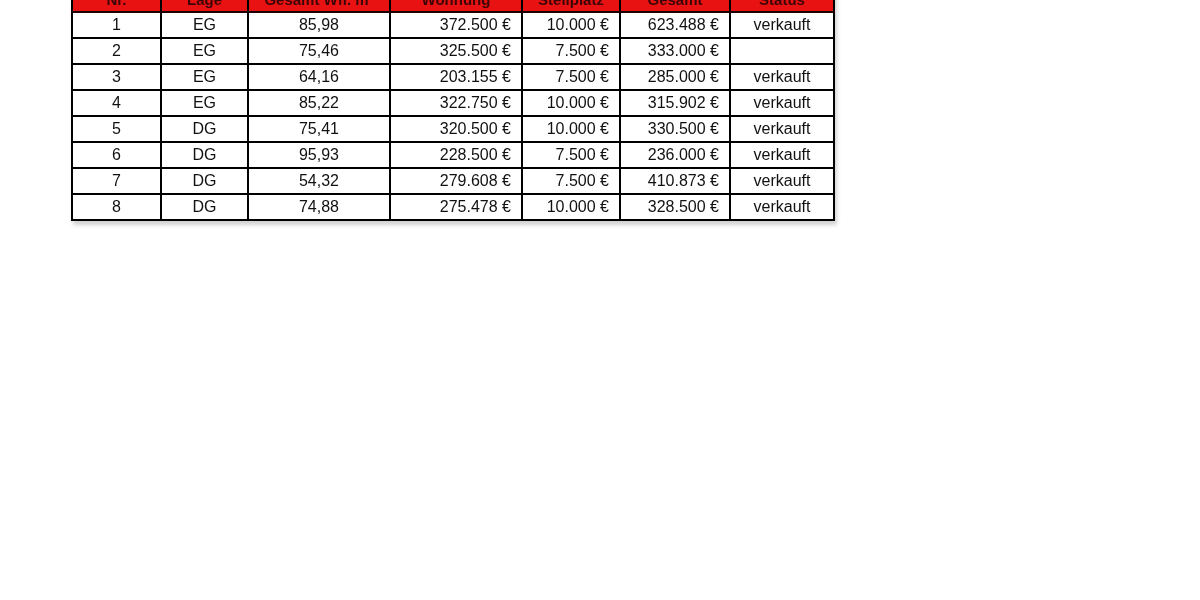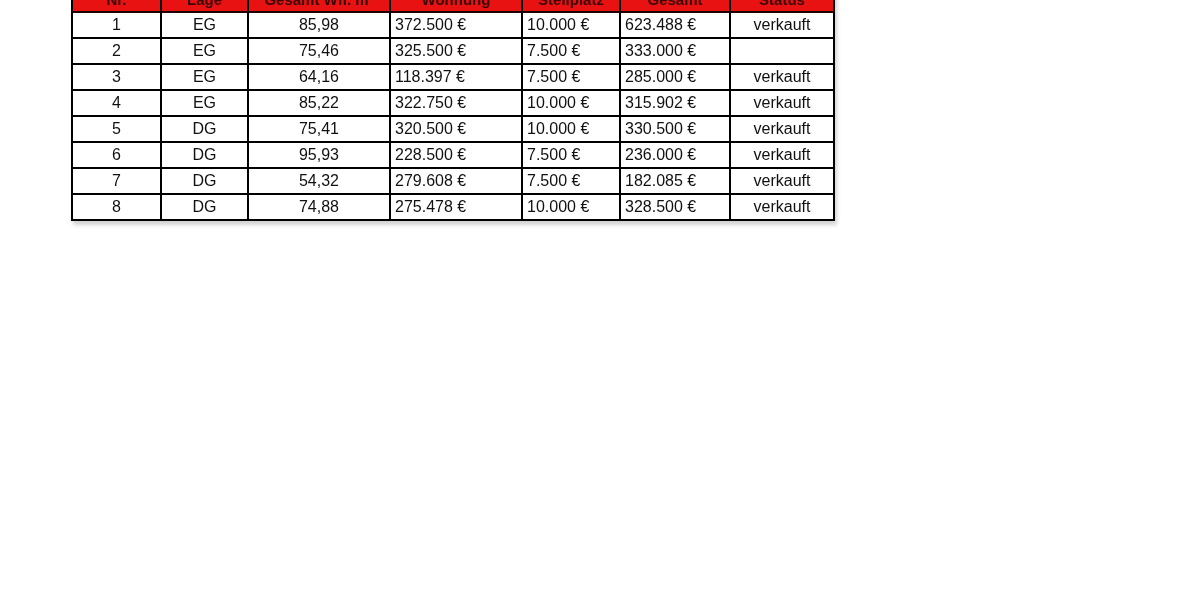--- a/index.html
+++ b/index.html
@@ -37,21 +37,21 @@
     overflow: hidden;
     box-sizing: content-box;
   }
   table.price-table th {
     background: #e81212;
     color: #3d0606;
     font-weight: bold;
     font-size: 15px;
     border-bottom-color: #1c0000;
   }
-  table.price-table td.align-right { text-align: left; padding-right: 10px; }
+  table.price-table td.align-right { text-align: right; padding-right: 10px; }
   table.price-table td.align-center { text-align: center; }
 </style>
 </head>
 <body>
 
 <div class="canvas">
   <div class="table-wrap">
     <table class="price-table">
       <colgroup id="colgroup">
           <col style="width: 89px;">
@@ -89,21 +89,21 @@
             <td class="align-center">75,46</td>
             <td class="align-right">325.500 €</td>
             <td class="align-right">7.500 €</td>
             <td class="align-right">333.000 €</td>
             <td class="align-center"></td>
           </tr>
           <tr>
             <td class="align-center">3</td>
             <td class="align-center">EG</td>
             <td class="align-center">64,16</td>
-            <td class="align-right">118.397 €</td>
+            <td class="align-right">203.155 €</td>
             <td class="align-right">7.500 €</td>
             <td class="align-right">285.000 €</td>
             <td class="align-center">verkauft</td>
           </tr>
           <tr>
             <td class="align-center">4</td>
             <td class="align-center">EG</td>
             <td class="align-center">85,22</td>
             <td class="align-right">322.750 €</td>
             <td class="align-right">10.000 €</td>
@@ -127,21 +127,21 @@
             <td class="align-right">7.500 €</td>
             <td class="align-right">236.000 €</td>
             <td class="align-center">verkauft</td>
           </tr>
           <tr>
             <td class="align-center">7</td>
             <td class="align-center">DG</td>
             <td class="align-center">54,32</td>
             <td class="align-right">279.608 €</td>
             <td class="align-right">7.500 €</td>
-            <td class="align-right">182.085 €</td>
+            <td class="align-right">410.873 €</td>
             <td class="align-center">verkauft</td>
           </tr>
           <tr>
             <td class="align-center">8</td>
             <td class="align-center">DG</td>
             <td class="align-center">74,88</td>
             <td class="align-right">275.478 €</td>
             <td class="align-right">10.000 €</td>
             <td class="align-right">328.500 €</td>
             <td class="align-center">verkauft</td>

